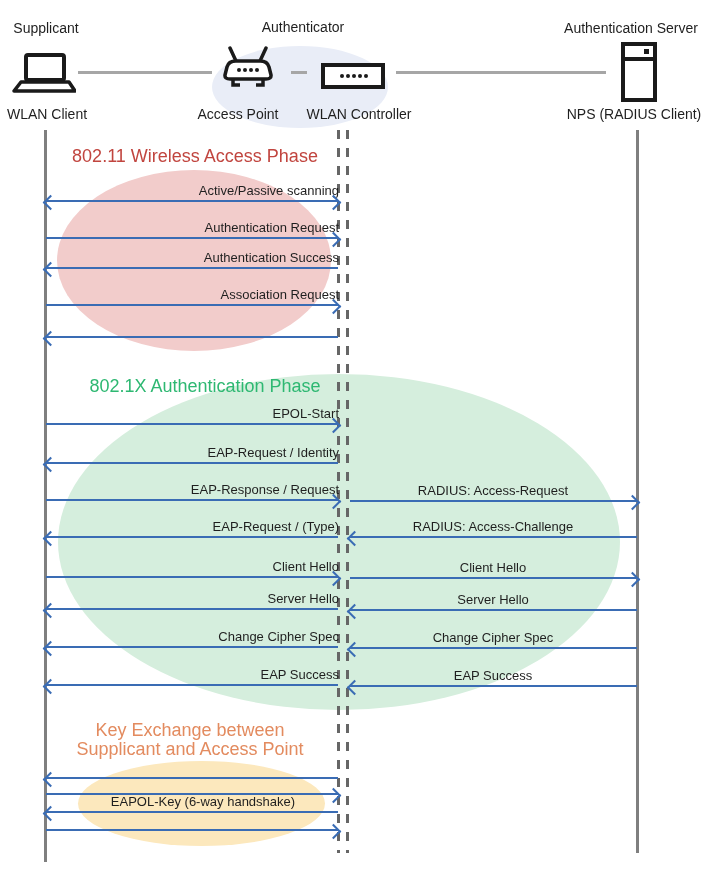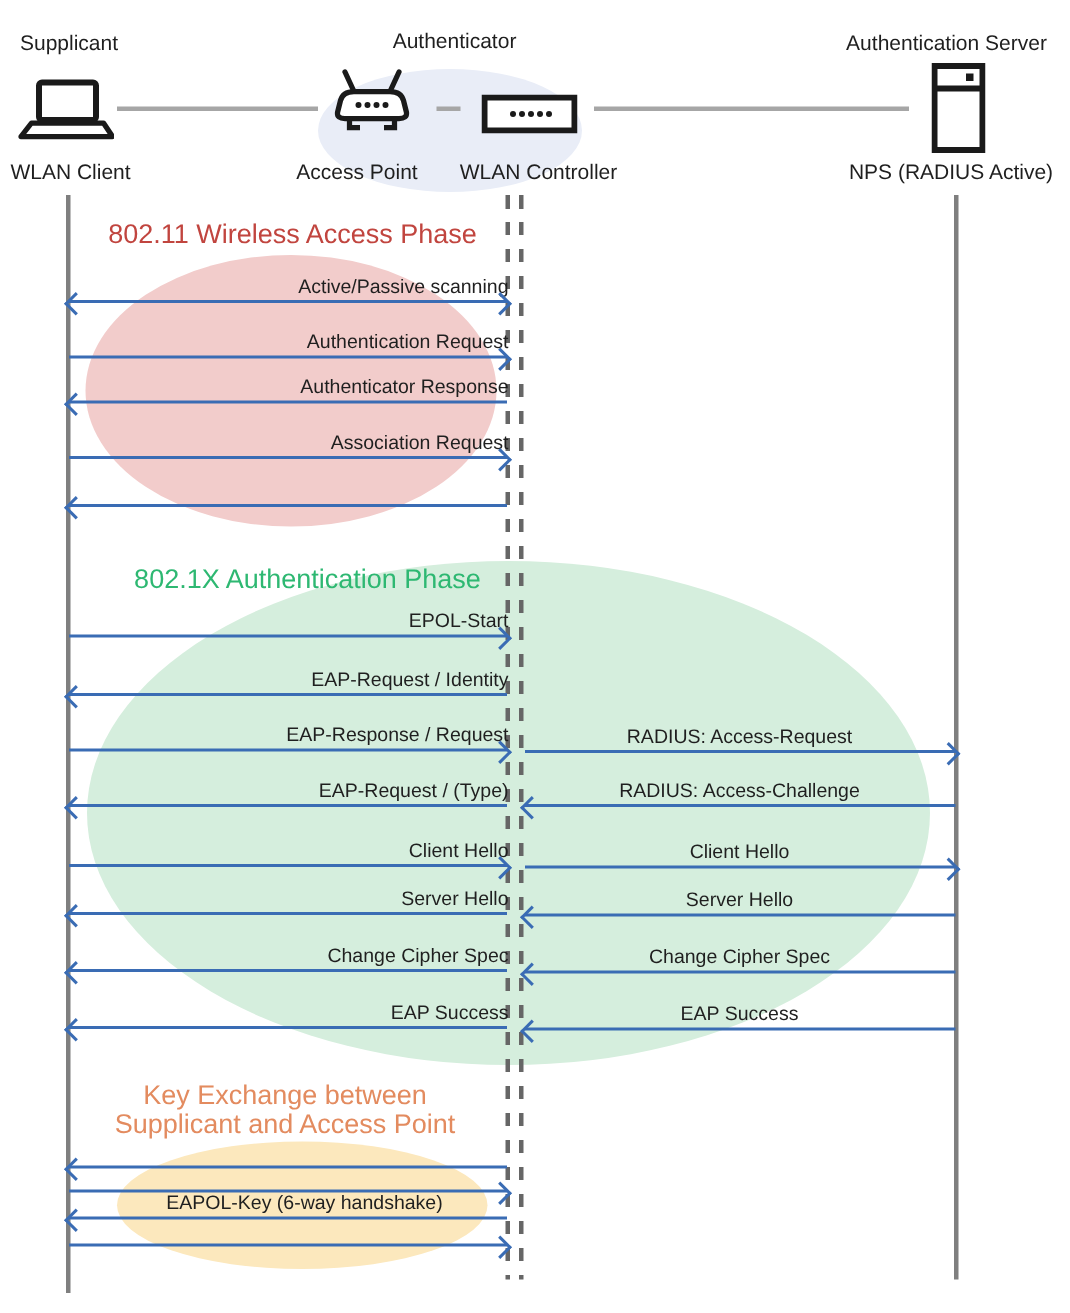--- a/index.html
+++ b/index.html
@@ -106,21 +106,21 @@
     <svg width="36" height="60" viewBox="0 0 36 60" fill="none">
       <rect x="2" y="2" width="32" height="56" fill="#fff" stroke="#1a1a1a" stroke-width="4"></rect>
       <line x1="2" y1="17" x2="34" y2="17" stroke="#1a1a1a" stroke-width="4"></line>
       <rect x="23" y="7" width="5" height="5" fill="#1a1a1a"></rect>
     </svg>
   </span>
 
   <div class="abs centered node-label" style="left:47px; top:106px">WLAN Client</div>
   <div class="abs centered node-label" style="left:238px; top:106px">Access Point</div>
   <div class="abs centered node-label" style="left:359px; top:106px">WLAN Controller</div>
-  <div class="abs centered node-label" style="left:634px; top:106px">NPS (RADIUS Active)</div>
+  <div class="abs centered node-label" style="left:634px; top:106px">NPS (RADIUS Client)</div>
 
   <div class="ellipse phase1-ellipse" style="left:57px; top:170px; width:274px; height:181px"></div>
   <div class="ellipse phase2-ellipse" style="left:58px; top:374px; width:562px; height:336px"></div>
   <div class="ellipse phase3-ellipse" style="left:78px; top:761px; width:247px; height:85px"></div>
 
   <div class="lifeline" style="left:44px; height:732px"></div>
   <div class="lifeline dashed" style="left:337px; height:723px"></div>
   <div class="lifeline dashed" style="left:346px; height:723px"></div>
   <div class="lifeline" style="left:636px; height:723px"></div>
 
@@ -130,21 +130,21 @@
     <div>Key Exchange between</div>
     <div>Supplicant and Access Point</div>
   </div>
 
   <div class="msg lcol" style="top:183px">Active/Passive scanning</div>
   <div class="arrow both larr" style="top:200px"></div>
 
   <div class="msg lcol" style="top:220px">Authentication Request</div>
   <div class="arrow right larr" style="top:237px"></div>
 
-  <div class="msg lcol" style="top:250px">Authenticator Response</div>
+  <div class="msg lcol" style="top:250px">Authentication Success</div>
   <div class="arrow left larr" style="top:267px"></div>
 
   <div class="msg lcol" style="top:287px">Association Request</div>
   <div class="arrow right larr" style="top:304px"></div>
 
   <div class="arrow left larr" style="top:336px"></div>
 
   <div class="msg lcol" style="top:406px">EPOL-Start</div>
   <div class="arrow right larr" style="top:423px"></div>
 

